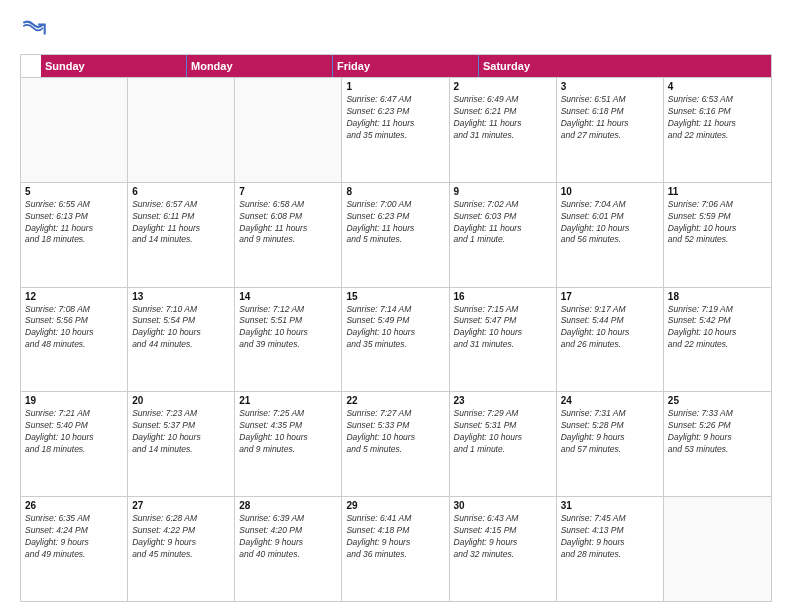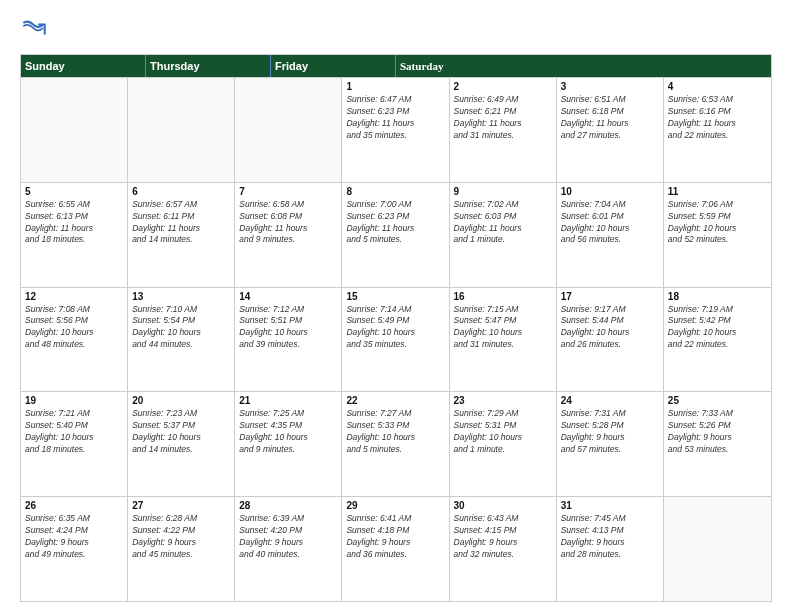--- a/index.html
+++ b/index.html
@@ -56,32 +56,33 @@
       margin-top: 2px;
     }
     .calendar {
       flex: 1;
       display: flex;
       flex-direction: column;
       border: 1px solid #ccc;
     }
     .cal-header {
       display: grid;
-      grid-template-columns: repeat(6, 1fr);
-      background: #14532d;
+      grid-template-columns: repeat(5, 1fr);
+      background: #be185d;
+      margin-left: 20px;
     }
     .cal-header-cell {
       color: #fff;
       font-size: 11px;
       font-weight: bold;
       padding: 5px 4px;
       text-align: left;
       border-right: 1px solid #5580cc;
     }
-    .cal-header-cell:last-child { border-right: none; font-family: Liberation Serif, serif; }
+    .cal-header-cell:last-child { border-right: none; }
     .cal-body {
       flex: 1;
       display: flex;
       flex-direction: column;
     }
     .cal-row {
       display: grid;
       grid-template-columns: repeat(7, 1fr);
       flex: 1;
       border-top: 1px solid #ccc;
@@ -130,21 +131,21 @@
     </div>
     <div class="title-block">
       <div class="month-title"></div>
       <div class="location"></div>
     </div>
   </div>
 
   <div class="calendar">
     <div class="cal-header">
     <div class="cal-header-cell">Sunday</div>
-        <div class="cal-header-cell">Thursday</div>
+        <div class="cal-header-cell">Monday</div>
         <div class="cal-header-cell">Friday</div>
         <div class="cal-header-cell">Saturday</div>
       </div>
     <div class="cal-body">
     <div class="cal-row">
           <div class="cal-cell empty"></div>
           <div class="cal-cell empty"></div>
           <div class="cal-cell empty"></div>
           <div class="cal-cell">
             <span class="day-num">1</span>

